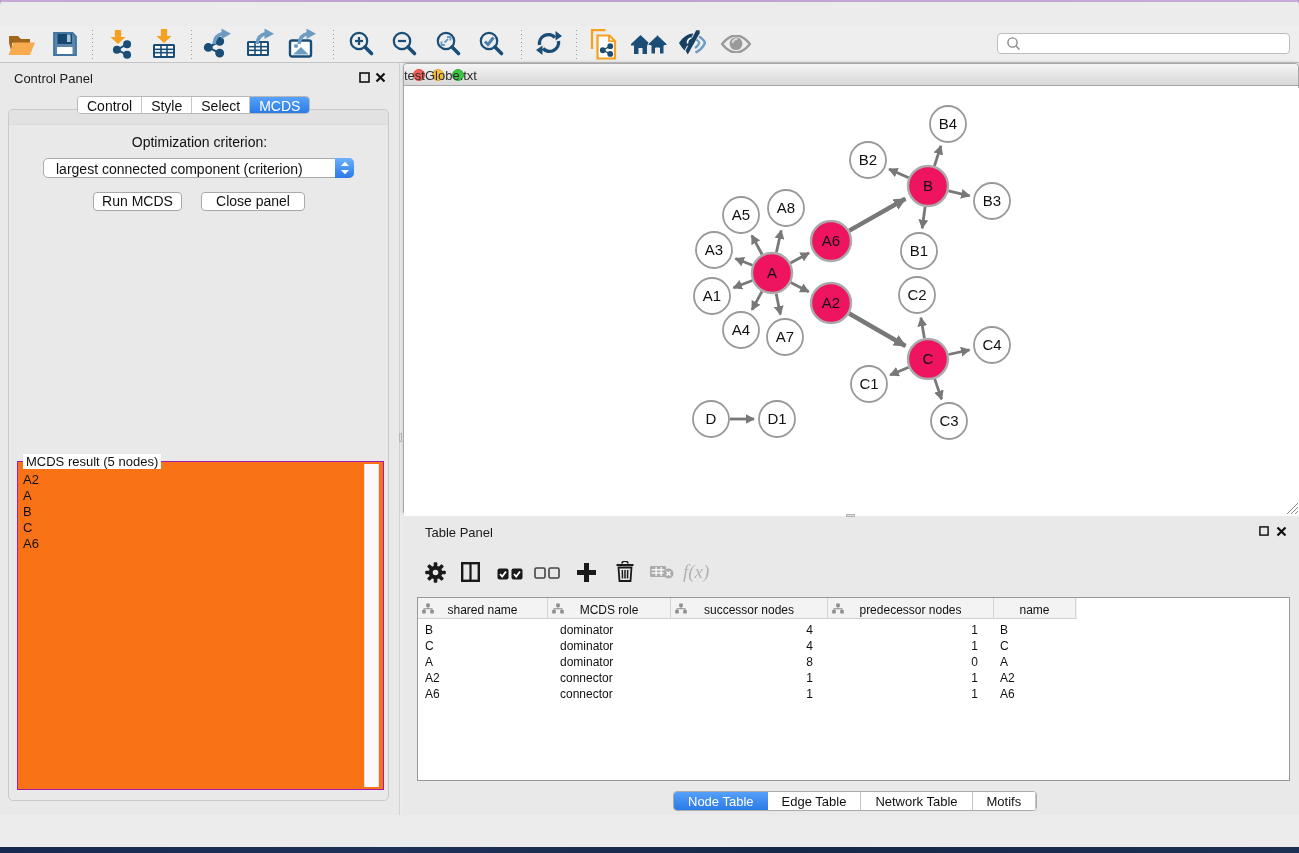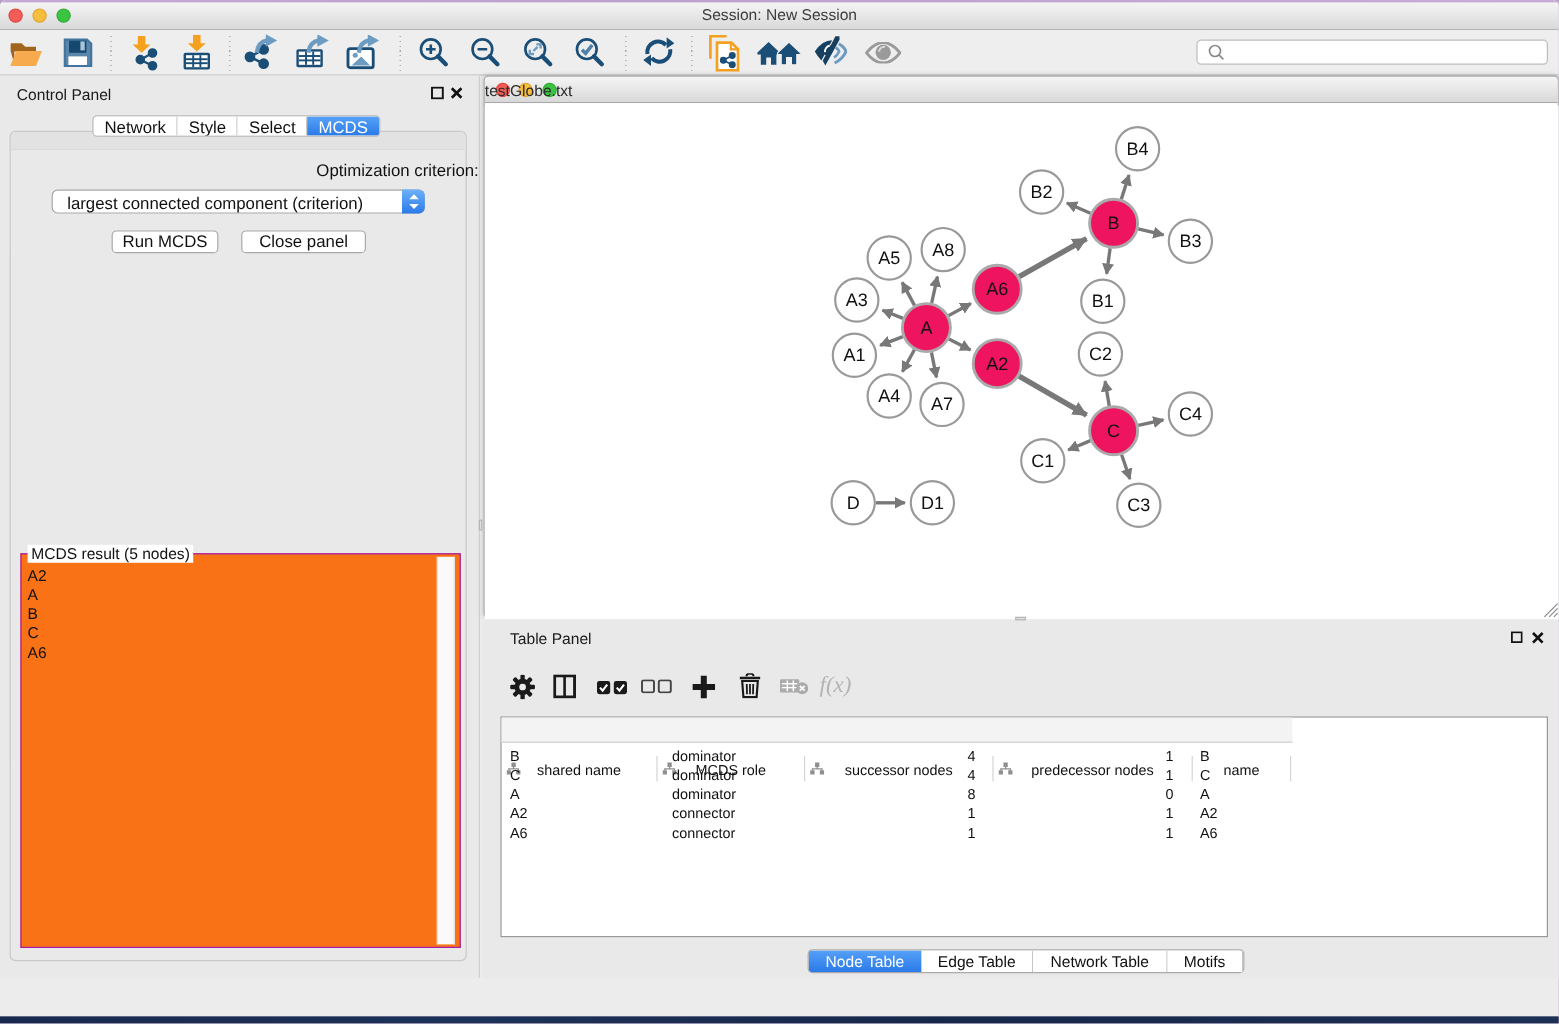--- a/index.html
+++ b/index.html
@@ -15,61 +15,55 @@
 #toolbar { position:absolute; left:0; top:26px; width:1299px; height:37px; background:#eeeeee; border-bottom:1px solid #c4c4c4; }
 .tbsep { position:absolute; top:4px; height:29px; width:1px; background-image:repeating-linear-gradient(#9a9a9a 0 1px, transparent 1px 4px); }
 #searchbox { position:absolute; left:997px; top:7px; width:293px; height:21px; background:#fff; border:1px solid #bdbdbd; border-radius:4px; }
 
 #cpanel { position:absolute; left:0; top:63px; width:400px; height:752px; background:#e9e9e9; border-right:1px solid #d2d2d2; }
 #cpanel .ptitle { position:absolute; left:14px; top:8px; font-size:13px; color:#1b1b1b; }
 #cptabs { position:absolute; left:77px; top:33px; height:18px; display:flex; border:1px solid #b8b8b8; border-radius:4px; overflow:hidden; background:#fff; z-index:5; }
 #cptabs .tab { font-size:14px; color:#111; padding:1px 9px 0; border-right:1px solid #c6c6c6; background:#fff; line-height:16px; }
 #cptabs .tab.sel { background:linear-gradient(#58a2f8,#2a7ae8); color:#fff; border-right:none; }
 #cpinner { position:absolute; left:8px; top:46px; width:381px; height:692px; border:1px solid #c9c9c9; border-radius:5px; background:#e9e9e9; }
-#optlabel { position:absolute; left:0; width:100%; top:71px; text-align:right; font-size:14px; color:#111; }
+#optlabel { position:absolute; left:0; width:100%; top:71px; text-align:center; font-size:14px; color:#111; }
 #dropdown { position:absolute; left:43px; top:95px; width:311px; height:20px; background:#fff; border:1px solid #a9a9a9; border-radius:5px; }
 #dropdown .dtext { position:absolute; left:12px; top:2px; font-size:14px; color:#111; }
 #dropdown .spin { position:absolute; right:-1px; top:-1px; width:19px; height:20px; background:linear-gradient(#6db1fa,#2a7ae8); border-radius:0 5px 5px 0; }
 .btn { position:absolute; height:19px; background:#fff; border:1px solid #a9a9a9; border-radius:4px; font-size:14px; color:#111; text-align:center; line-height:17px; }
 #groupbox { position:absolute; left:17px; top:398px; width:367px; height:329px; border:1px solid #a21caf; background:#f97316; }
 #groupbox .glabel { position:absolute; left:5px; top:-8px; background:#fff; padding:0 3px; font-size:13px; color:#111; }
 #groupbox .items { position:absolute; left:5px; top:10px; font-size:13px; color:#111; line-height:16px; }
 #groupbox .vscroll { position:absolute; right:4px; top:2px; width:15px; height:323px; background:#fafafa; border-left:1px solid #e2e2e2; border-right:1px solid #e2e2e2; }
 
 #netwin { position:absolute; left:403px; top:63px; width:896px; height:450px; background:#fff; border:1px solid #a8a8a8; border-radius:4px 4px 0 0; box-shadow:0 0 4px rgba(0,0,0,0.18); }
 #nettitle { position:absolute; left:0; top:0; width:100%; height:22px; background:linear-gradient(#f5f5f5,#d8d8d8); border-bottom:1px solid #a8a8a8; border-radius:4px 4px 0 0; }
 #nettitle .title { position:absolute; left:0; right:0; top:4px; text-align:left; font-size:13px; color:#2c2c2c; }
 #netcanvas { position:absolute; left:0px; top:24px; width:896px; height:428px; background:#fff; }
 
 #tpanel { position:absolute; left:403px; top:517px; width:896px; height:298px; background:#e9e9e9; }
 #tpanel .ptitle { position:absolute; left:12px; top:8px; font-size:13px; color:#1b1b1b;margin-left:10px; }
 #ttools { position:absolute; left:14px; top:40px; height:32px; display:flex; align-items:center; }
 #tablebox { position:absolute; left:14px; top:80px; width:873px; height:184px; background:#fff; border:1px solid #989898; }
 #thead { position:absolute; left:0; top:0; width:659px; height:21px; background:#f3f3f3; border-bottom:1px solid #d0d0d0; }
-.hcell { position:absolute; top:0; height:21px; border-right:1px solid #d4d4d4; font-size:12px; color:#111; text-align:center; line-height:25px;margin-top:32px; }
+.hcell { position:absolute; top:0; height:21px; border-right:1px solid #d4d4d4; font-size:12px; color:#111; text-align:center; line-height:25px; }
 .hicon { position:absolute; left:4px; top:5px; }
 .trow { position:absolute; font-size:12px; color:#111; height:16px; line-height:16px; }
 #btabs { position:absolute; left:270px; top:274px; height:20px; display:flex; border:1px solid #ababab; border-radius:4px; overflow:hidden; background:#fff; }
 #btabs .tab { font-size:13px; color:#111; padding:1px 14px 0; border-right:1px solid #c6c6c6; background:#fff; line-height:18px; }
 #btabs .tab.sel { background:linear-gradient(#55a0f8,#2a7ae8); color:#fff; border-right:none; }
 
 #statusbar { position:absolute; left:0; top:815px; width:1299px; height:32px; background:#efefef; border-top:1px solid #c0c0c0; }
 #listbtn { position:absolute; left:10px; top:7px; width:27px; height:22px; background:#f6f6f6; border:1px solid #a8a8a8; border-radius:4px; }
 #membtn { position:absolute; right:10px; top:7px; width:71px; height:22px; background:#fff; border:1px solid #b5b5b5; border-radius:3px; font-size:11px; color:#111; }
 </style>
 </head>
 <body>
 <div id="app">
 <div style="position:absolute;left:0;top:0;width:1299px;height:2px;background:linear-gradient(90deg,#c5a9d4,#bda1cd 40%,#c7abd6);z-index:60;"></div>
-  <div id="titlebar">
-    <span class="tl" style="left:7px; background:#f25e57; border:1px solid #e14640;"></span>
-    <span class="tl" style="left:27px; background:#f6bd3e; border:1px solid #e0a630;"></span>
-    <span class="tl" style="left:47px; background:#3bc441; border:1px solid #2fae36;"></span>
-    <div class="title">Session: New Session</div>
-  </div>
   <div id="toolbar">
     <div id="tb-icons">
         <div class="tbsep" style="left:92px;"></div>
         <div class="tbsep" style="left:191px;"></div>
         <div class="tbsep" style="left:333px;"></div>
         <div class="tbsep" style="left:521px;"></div>
         <div class="tbsep" style="left:576px;"></div>
 <div style="position:absolute;left:8px;top:7px;width:28px;height:25px;"><svg width="28" height="25" viewBox="0 0 28 25">
 <path d="M1 3 h9 l3 3 h9 v4 H1 z" fill="#a2651e"></path>
 <path d="M1 10 V4 h3 v17" fill="#a2651e"></path>
@@ -219,21 +213,21 @@
   </div>
   <div id="cpanel">
     <div class="ptitle">Control Panel</div>
       <svg style="position:absolute;right:29px;top:9px;" width="11" height="11" viewBox="0 0 11 11">
         <rect x="1" y="1" width="9" height="9" fill="none" stroke="#111" stroke-width="1.6"></rect>
       </svg>
 <svg style="position:absolute;right:13px;top:9px;" width="11" height="11" viewBox="0 0 11 11">
         <path d="M1.5 1.5 L9.5 9.5 M9.5 1.5 L1.5 9.5" stroke="#111" stroke-width="2.2"></path>
       </svg>
     <div id="cptabs">
-      <div class="tab">Network</div>
+      <div class="tab">Control</div>
         <div class="tab">Style</div>
         <div class="tab">Select</div>
         <div class="tab sel">MCDS</div>
     </div>
     <div id="cpinner">
         <div style="position:absolute;left:0;top:0;width:100%;height:15px;background:#e2e2e2;border-radius:5px 5px 0 0;border-bottom:1px solid #dadada;"></div>
       </div>
     <div id="optlabel">Optimization criterion:</div>
     <div id="dropdown">
         <span class="dtext">largest connected component (criterion)</span>

